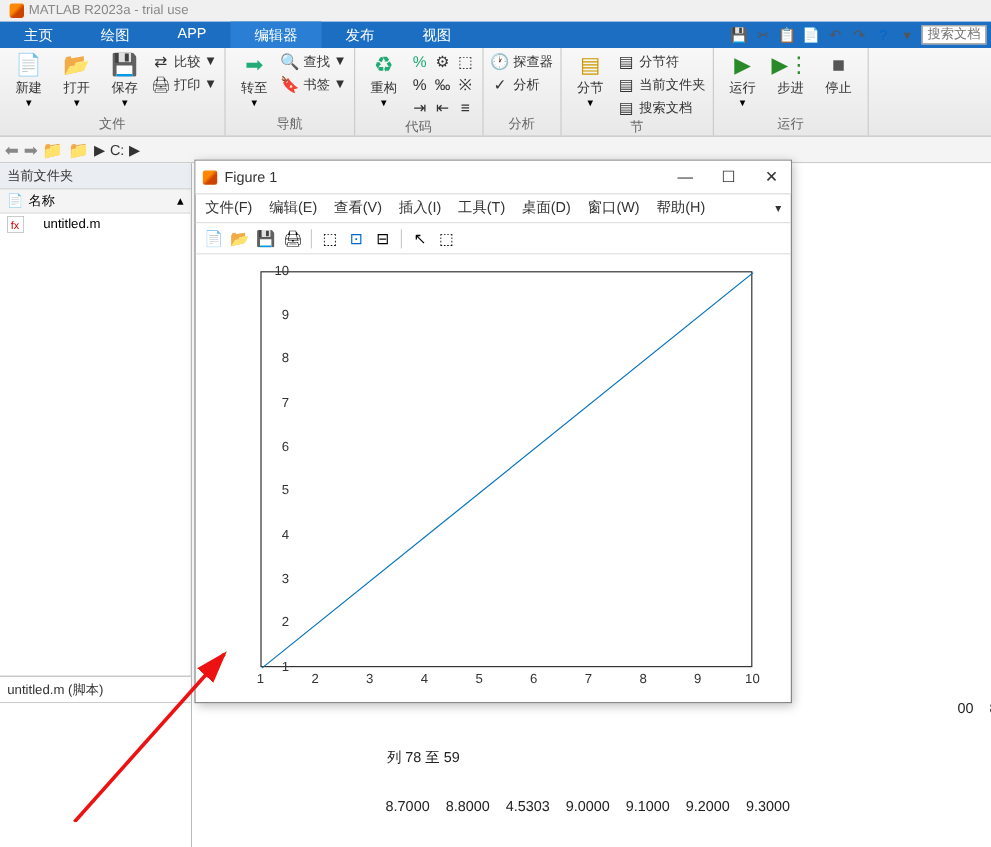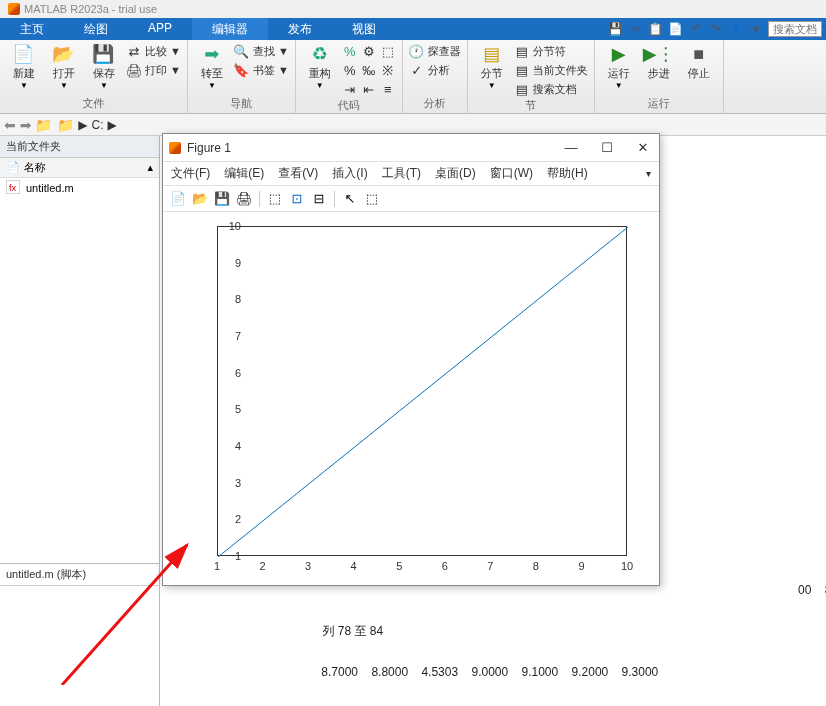--- a/index.html
+++ b/index.html
@@ -34,21 +34,21 @@
 
 .pathbar { height: 22px; background: #f4f4f4; border-bottom: 1px solid #ccc; display: flex; align-items: center; gap: 4px; padding: 0 4px; font-size: 12px; color: #333; }
 .navarrow { color: #888; cursor: pointer; font-size: 14px; }
 
 
 .workspace { display: flex; height: calc(100% - 136px); }
 .leftpanel { width: 160px; border-right: 1px solid #bbb; background: #fff; display: flex; flex-direction: column; }
 .panelhdr { background: #eaeef3; border-bottom: 1px solid #ccc; font-size: 11px; padding: 3px 6px; color: #333; }
 .colhdr { background: #f4f4f4; border-bottom: 1px solid #ddd; font-size: 11px; padding: 2px 6px; display: flex; align-items: center; gap: 4px; }
 .filelist { flex: 1; }
-.fileitem { display: flex; align-items: flex-end; gap: 6px; padding: 2px 6px; font-size: 11px; cursor: pointer; }
+.fileitem { display: flex; align-items: center; gap: 16px; padding: 2px 6px; font-size: 11px; cursor: pointer; }
 .mfile-icon { width: 14px; height: 14px; }
 
 .bottompanel { border-top: 1px solid #bbb; background: #fff; }
 
 .rightpanel { flex: 1; background: #fff; position: relative; overflow: hidden; }
 .cmdwin { padding: 4px 8px; font-family: "Consolas", monospace; font-size: 12px; color: #222; white-space: pre; line-height: 1.7; }
 
 
 .figwin { position: absolute; left: 162px; top: 133px; width: 498px; height: 453px; background: #fff; border: 1px solid #888; box-shadow: 2px 2px 8px rgba(0,0,0,.25); display: flex; flex-direction: column; z-index: 50; }
 .figtitle { height: 28px; background: #fff; border-bottom: 1px solid #ddd; display: flex; align-items: center; padding: 0 6px; }
@@ -257,21 +257,21 @@
         <span>untitled.m</span>
       </div>
     </div>
     <div class="bottompanel panelhdr">untitled.m  (脚本)</div>
     <div style="flex:0 0 120px;background:#fff"></div>
   </div>
   <div class="rightpanel">
     <div class="cmdwin">
 <span style="display:inline-block;width:490px"></span><span>00    8.5000    8.6000</span>
 
-  <span>列 78 至 84</span>
+  <span>列 78 至 59</span>
 
 <span>    8.7000    8.8000    4.5303    9.0000    9.1000    9.2000    9.3000</span>
 
   <span>列 85 至 91</span>
 
 
     </div>
 
     <style>.cmdwin{position:absolute;top:420px;left:140px;width:700px}</style>
   </div>

